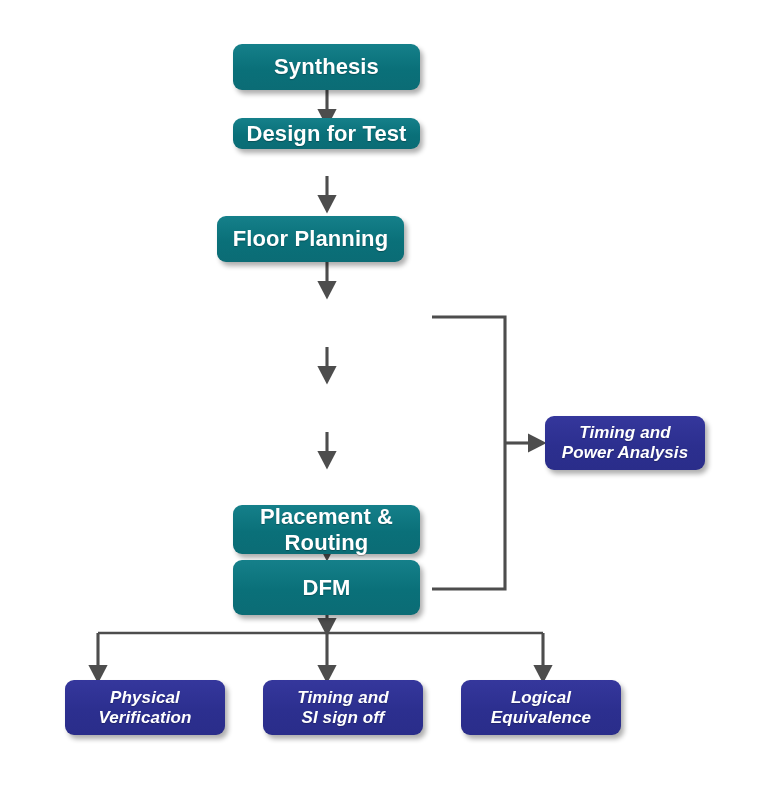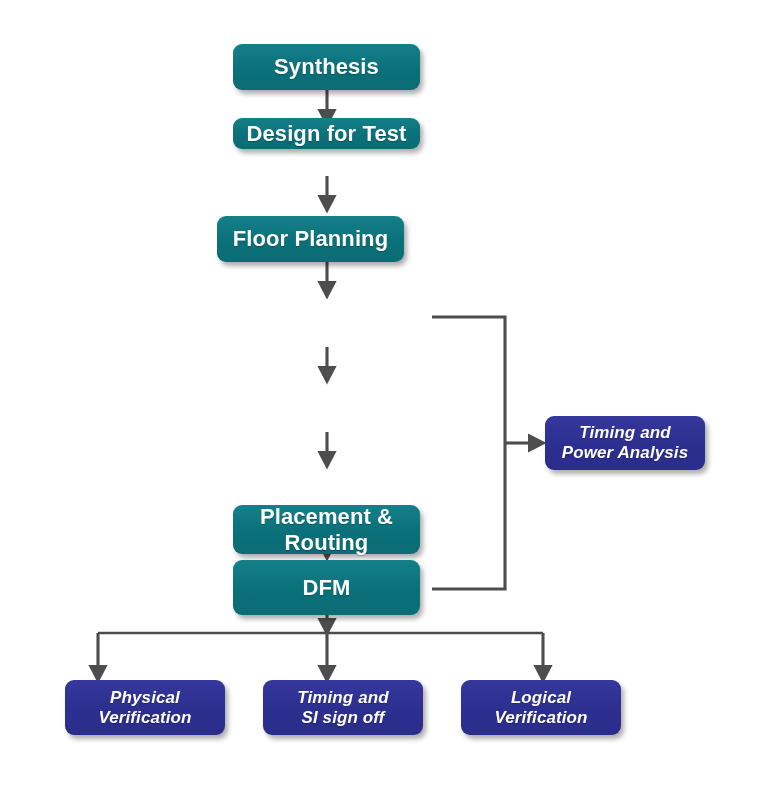--- a/index.html
+++ b/index.html
@@ -135,16 +135,16 @@
 Verification</span>
   </div>
 
   <div class="node blue two-line" style="left:263px; top:680px; width:160px; height:55px;">
     <span class="node-label">Timing and
 SI sign off</span>
   </div>
 
   <div class="node blue two-line" style="left:461px; top:680px; width:160px; height:55px;">
     <span class="node-label">Logical
-Verification</span>
+Equivalence</span>
   </div>
 
 </div>
 
 </body></html>

